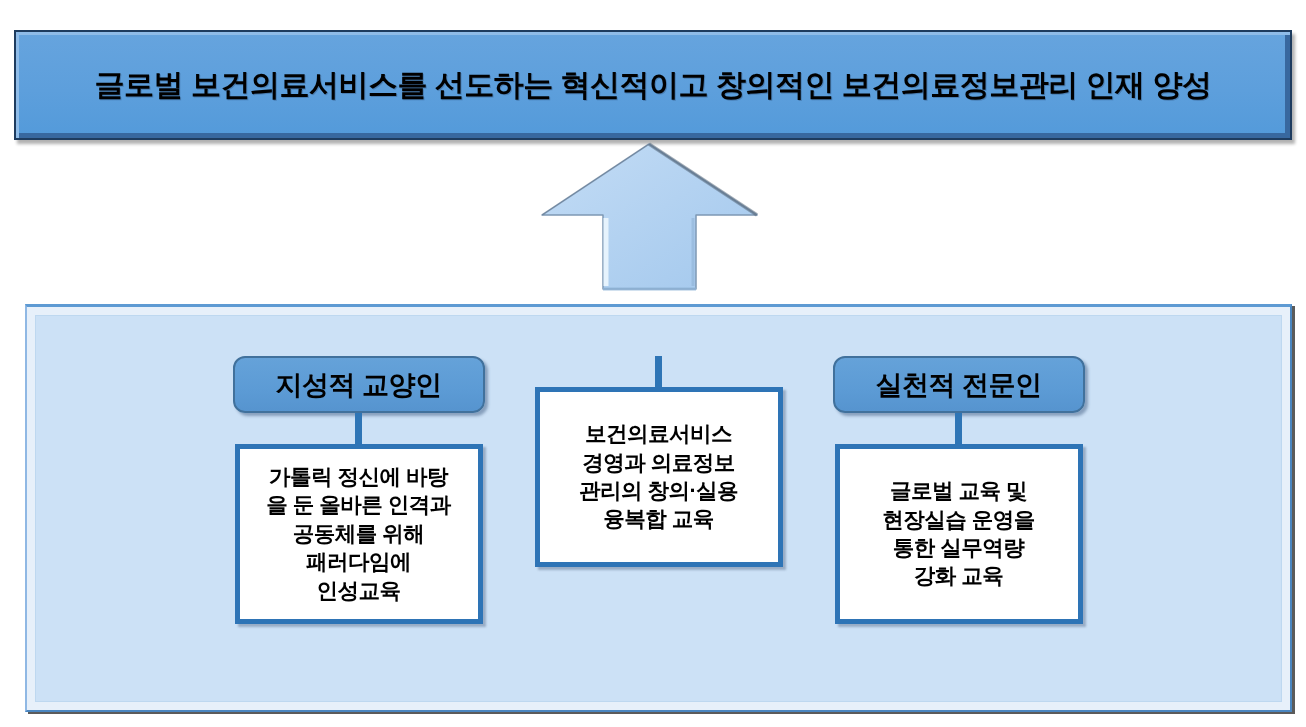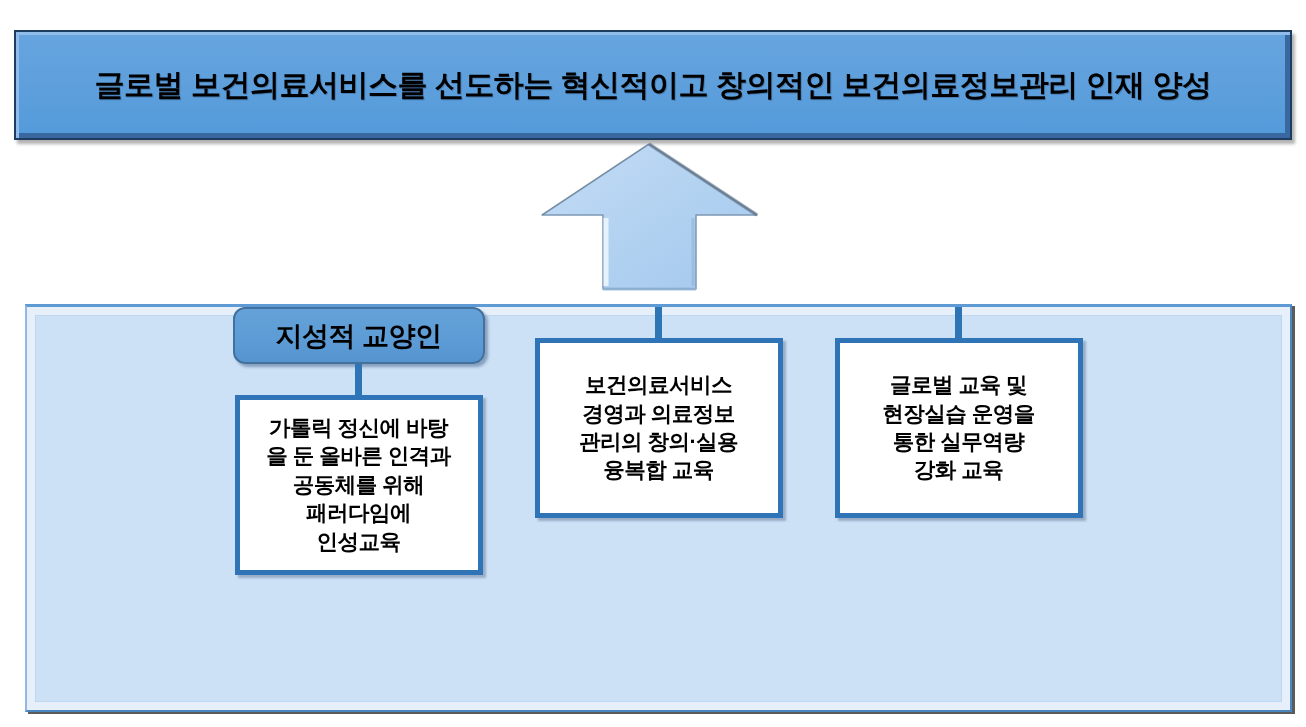--- a/index.html
+++ b/index.html
@@ -68,20 +68,21 @@
     border-bottom: 2px solid #4A86C0;
     box-shadow:
       3px 2px 0 rgba(45,45,45,0.78),
       inset 0 0 0 8px #E7F0FA,
       inset 0 0 0 9px #BED8F0;
   }
   .columns {
     display: flex;
     justify-content: center;
     gap: 48px;
+    padding-top: 49px;
   }
   .column {
     width: 252px;
     display: flex;
     flex-direction: column;
     align-items: center;
   }
   .pillar-title {
     width: 100%;
     height: 57px;
@@ -161,20 +162,21 @@
       <div class="column">
         <div class="connector"></div>
         <div class="pillar-desc">보건의료서비스
 경영과 의료정보
 관리의 창의·실용
 융복합 교육</div>
       </div>
 
 
       <div class="column">
+        <div class="pillar-title">실천적 전문인</div>
         <div class="connector"></div>
         <div class="pillar-desc">글로벌 교육 및
 현장실습 운영을
 통한 실무역량
 강화 교육</div>
       </div>
 
     </div>
   </div>
 </div>

